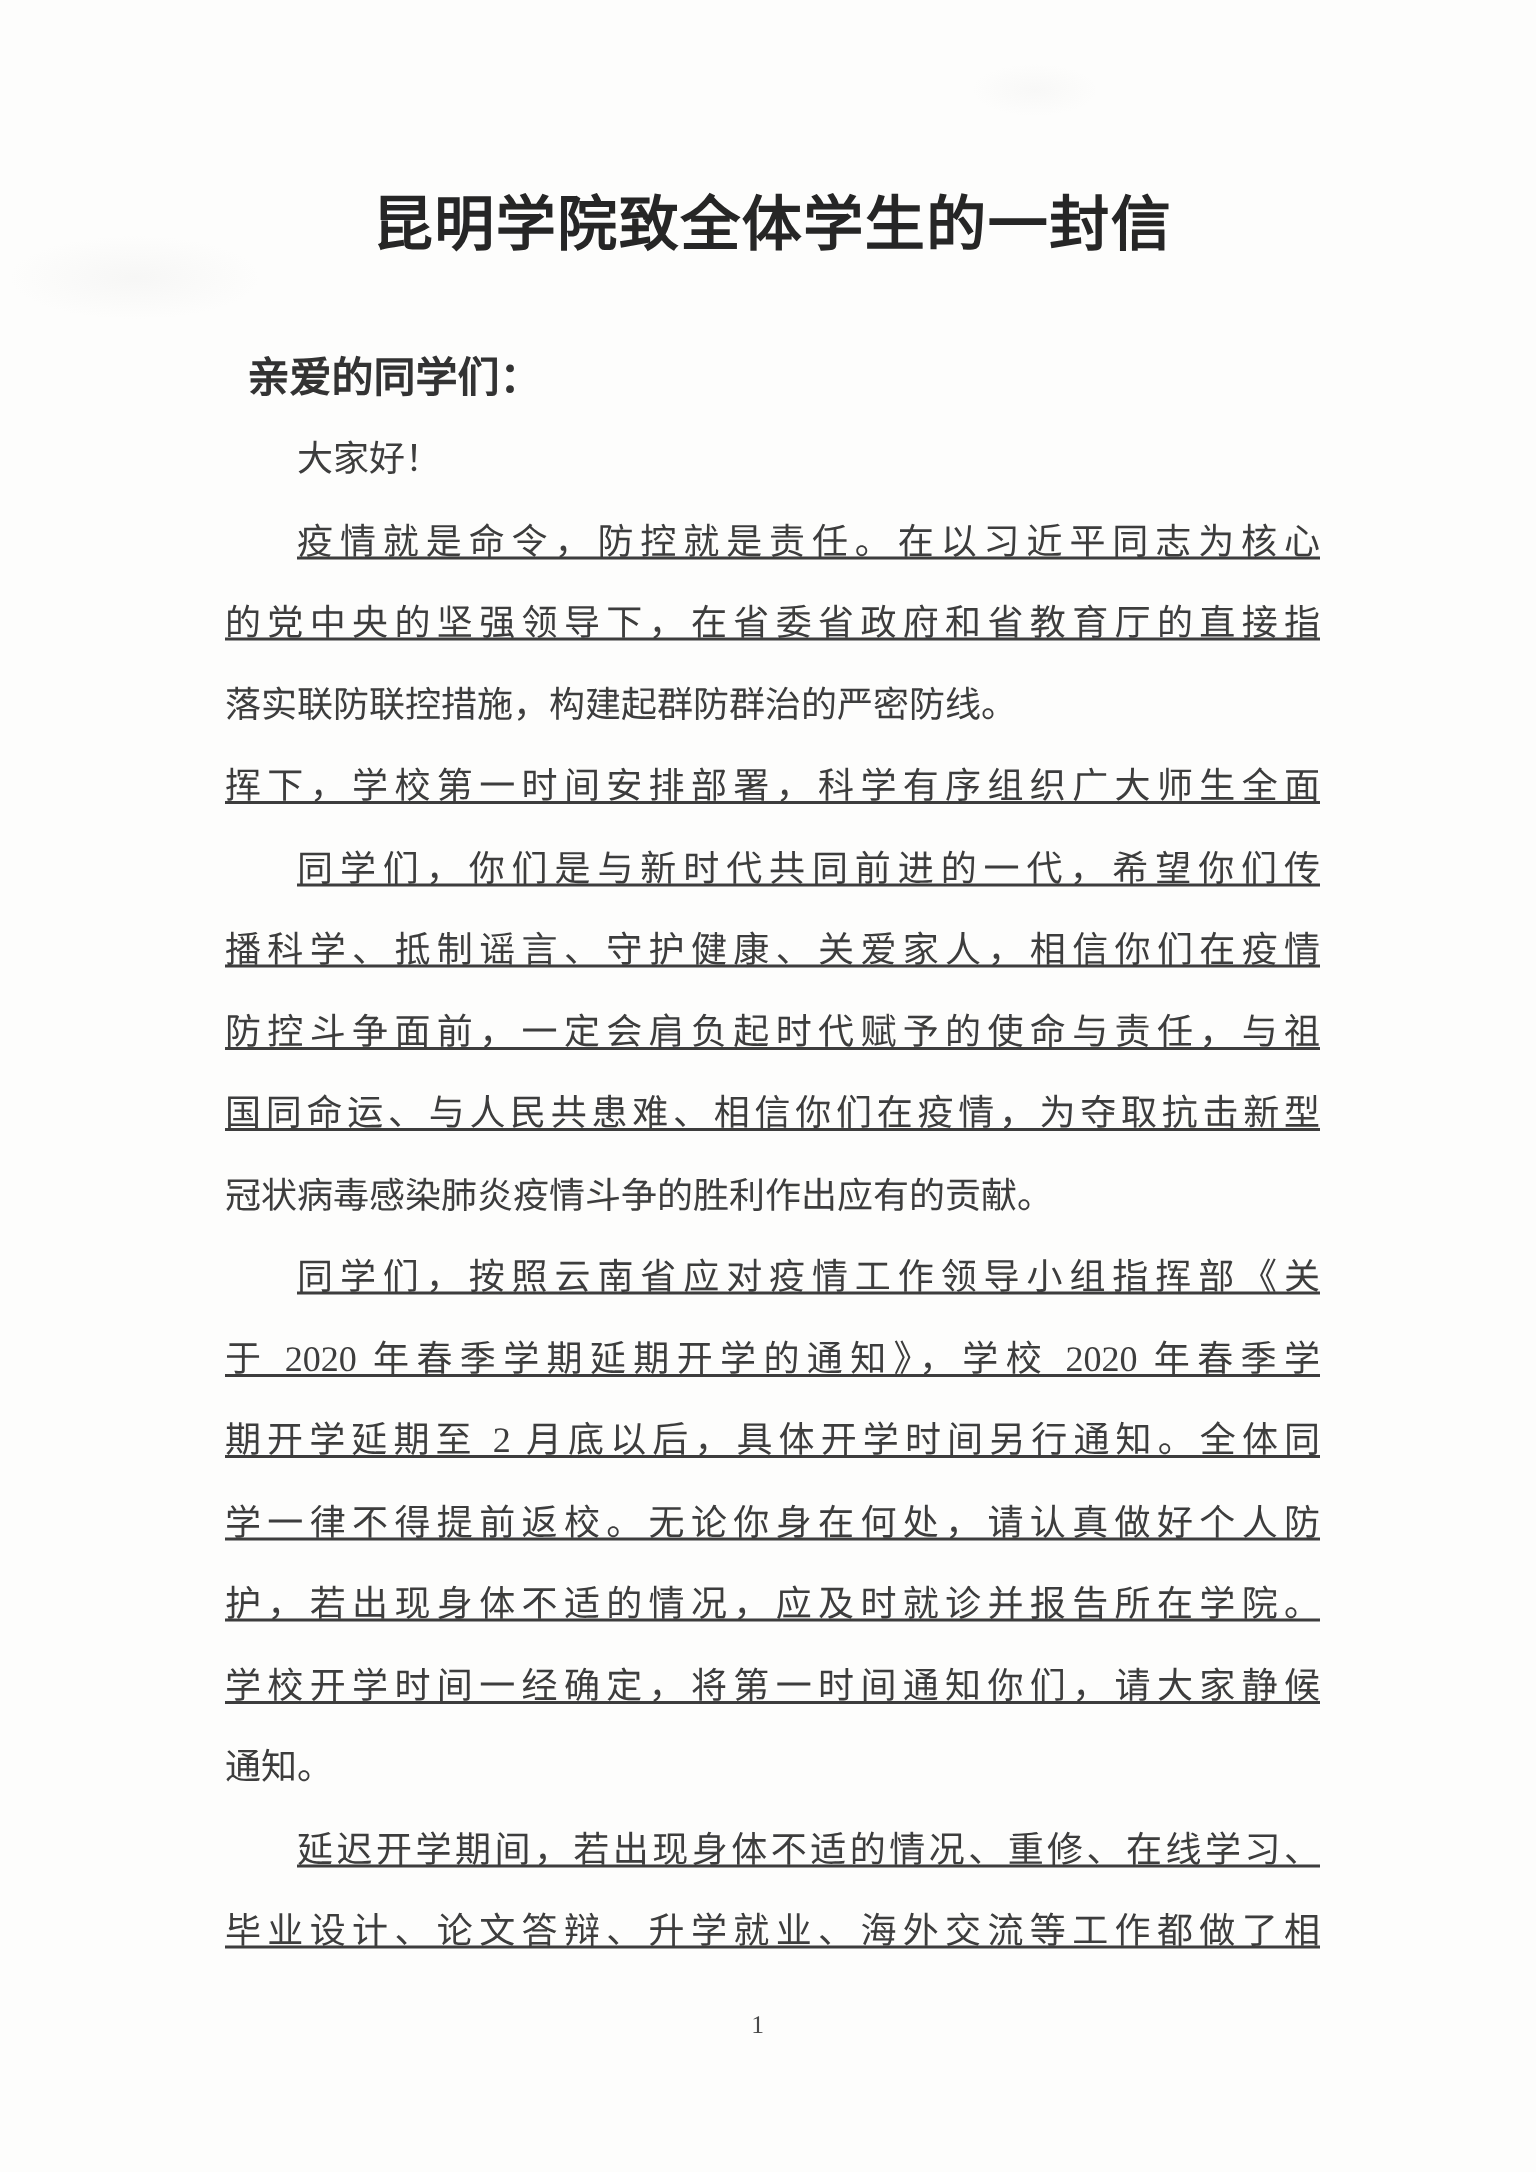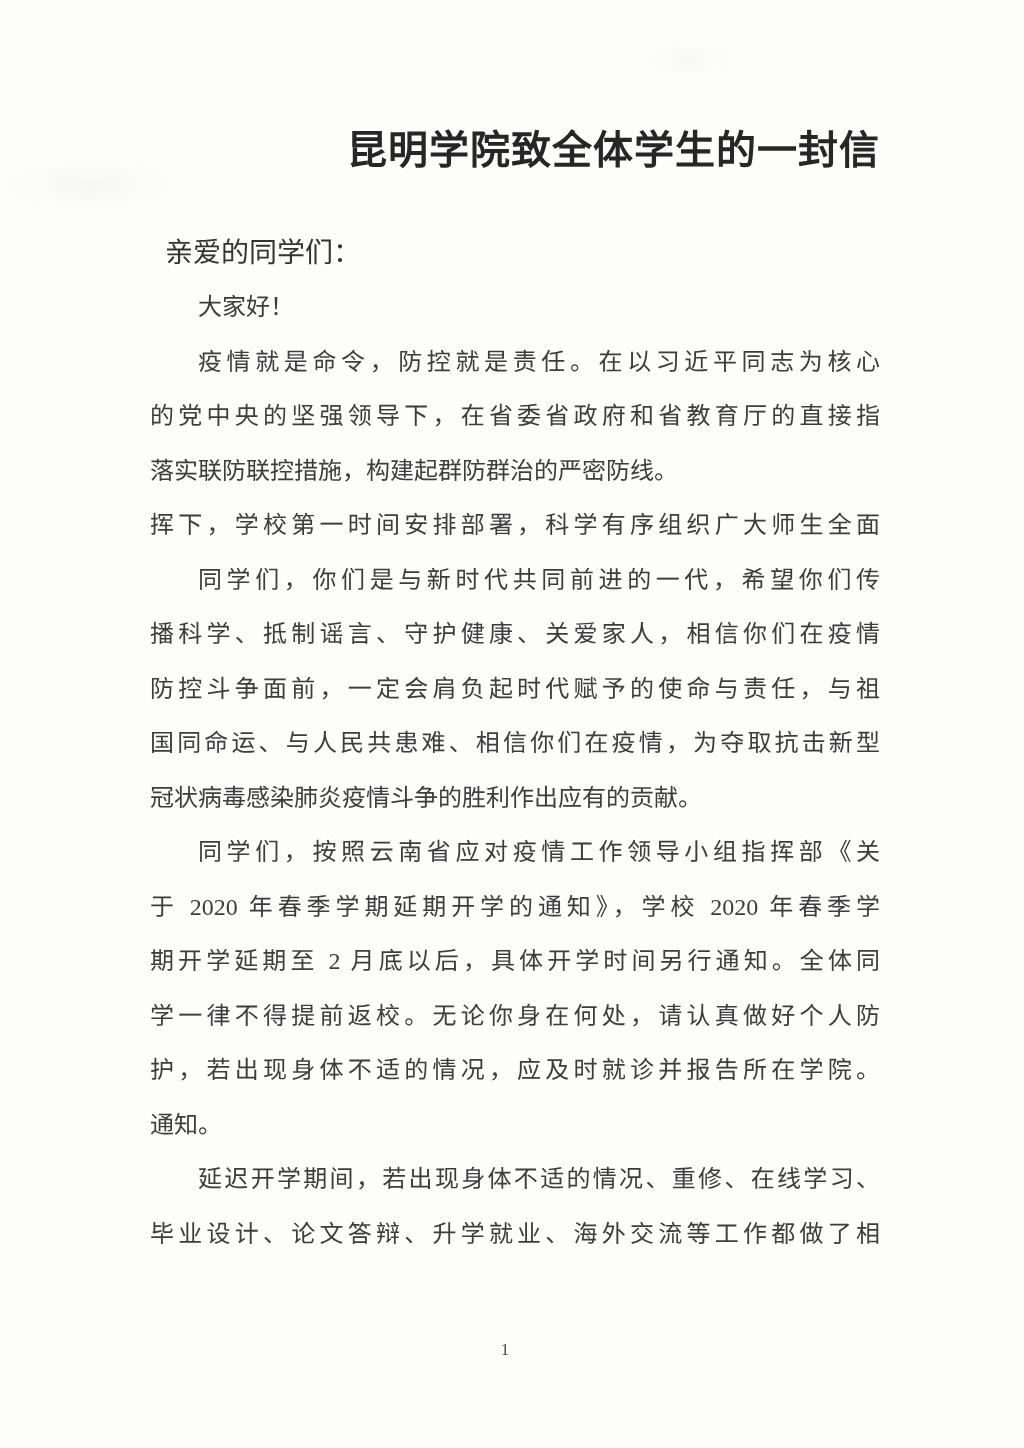--- a/index.html
+++ b/index.html
@@ -24,44 +24,45 @@
   }
   .title {
     margin: 0;
     padding-top: 122px;
     height: 56px;
     line-height: 56px;
     font-family: "Liberation Sans", "DejaVu Sans", sans-serif;
     font-size: 40px;
     font-weight: 800;
     letter-spacing: 1px;
-    text-align: right;
+    text-align: center;
     color: #262626;
   }
   .salutation {
     margin-top: 48px;
     height: 54px;
     line-height: 54px;
     padding-left: 15px;
     font-size: 28px;
-    font-weight: normal;
+    font-weight: bold;
     color: #333333;
   }
   .letter-body .line {
     height: 54.5px;
     line-height: 54.5px;
     font-size: 24px;
     text-align: justify;
     text-align-last: left;
     white-space: nowrap;
     color: #3d3d3d;
   }
   .letter-body .line.fill {
     text-align-last: justify;
     white-space: normal;
+    text-decoration: underline;
   }
   .letter-body .line.first {
     text-indent: 2em;
   }
   .footer {
     position: absolute;
     left: 0;
     top: 1340px;
     width: 1010px;
     text-align: center;
@@ -87,19 +88,20 @@
       <div class="line first fill">同学们，你们是与新时代共同前进的一代，希望你们传</div>
       <div class="line fill">播科学、抵制谣言、守护健康、关爱家人，相信你们在疫情</div>
       <div class="line fill">防控斗争面前，一定会肩负起时代赋予的使命与责任，与祖</div>
       <div class="line fill">国同命运、与人民共患难、相信你们在疫情，为夺取抗击新型</div>
       <div class="line">冠状病毒感染肺炎疫情斗争的胜利作出应有的贡献。</div>
       <div class="line first fill">同学们，按照云南省应对疫情工作领导小组指挥部《关</div>
       <div class="line fill">于 2020 年春季学期延期开学的通知》，学校 2020 年春季学</div>
       <div class="line fill">期开学延期至 2 月底以后，具体开学时间另行通知。全体同</div>
       <div class="line fill">学一律不得提前返校。无论你身在何处，请认真做好个人防</div>
       <div class="line fill">护，若出现身体不适的情况，应及时就诊并报告所在学院。</div>
+      <div class="line fill">学校开学时间一经确定，将第一时间通知你们，请大家静候</div>
       <div class="line">通知。</div>
       <div class="line first fill">延迟开学期间，若出现身体不适的情况、重修、在线学习、</div>
       <div class="line fill">毕业设计、论文答辩、升学就业、海外交流等工作都做了相</div>
     </div>
 </div>
 
 <div class="footer">1</div>
 
 </body></html>

